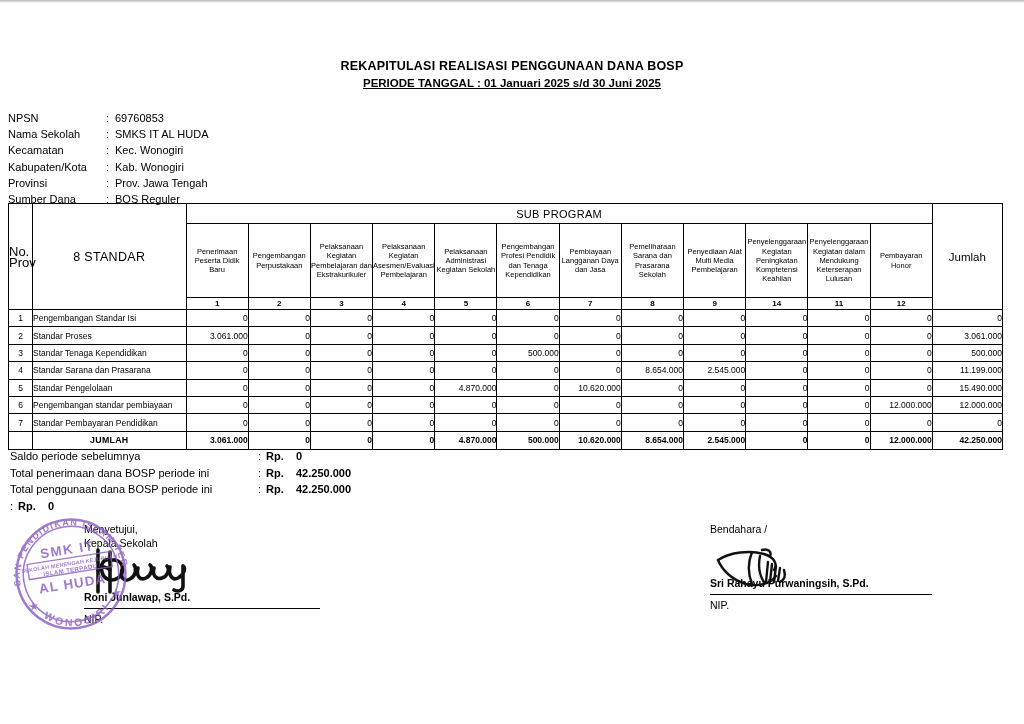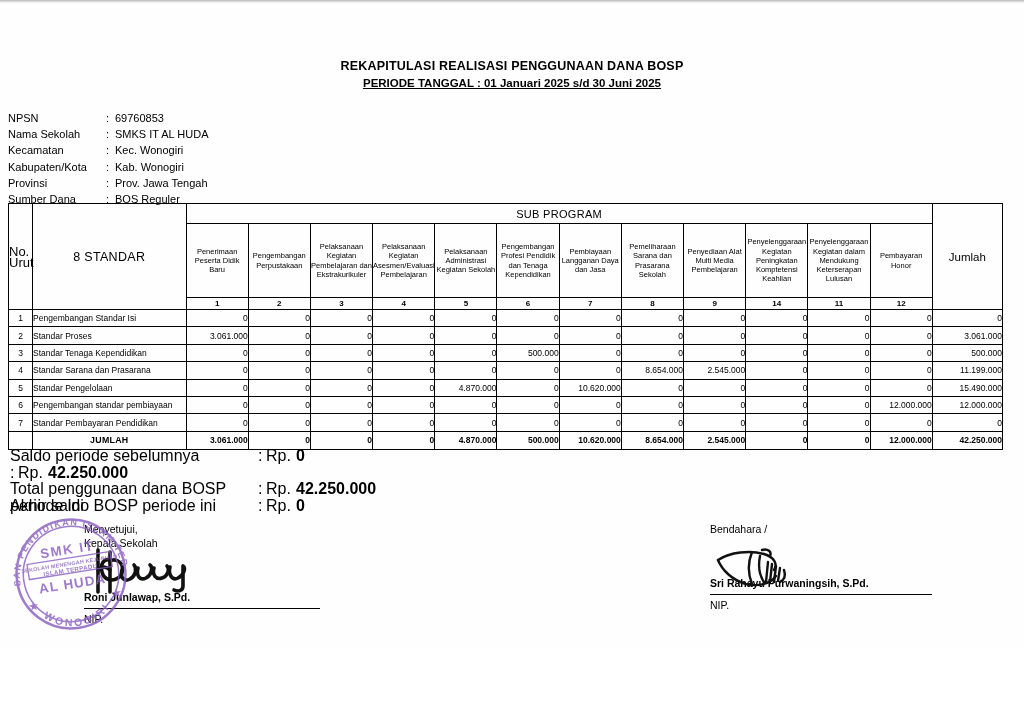--- a/index.html
+++ b/index.html
@@ -147,30 +147,30 @@
   .total-row .c-name {
     text-align: center;
     font-size: 8.8px;
     letter-spacing: 0.3px;
   }
 
   
   .summary {
     position: absolute;
     left: 10px; top: 448px;
-    font-size: 16px;
+    font-size: 11px;
   }
   .sum-row {
     display: flex;
     line-height: 16.5px;
     height: 16.5px;
   }
   .sum-label { width: 248px; }
   .sum-colon { width: 8px; }
-  .sum-rp { width: 30px; font-weight: normal; }
+  .sum-rp { width: 30px; font-weight: bold; }
   .sum-val { font-weight: bold; white-space: nowrap; }
 
   
   .sig {
     position: absolute;
     font-size: 10.5px;
   }
   .sig-left { left: 84px; top: 522px; width: 236px; }
   .sig-right { left: 710px; top: 522px; width: 240px; }
   .sig-line1 { line-height: 14px; }
@@ -276,21 +276,21 @@
         <col style="width:62px">
       <col style="width:62px">
         <col style="width:62px">
         <col style="width:62px">
       <col style="width:70px">
     </colgroup>
     <thead>
       <tr>
         <td class="h-nourut" rowspan="3">
           <div>No.</div>
-          <div>Urut</div>
+          <div>Prov</div>
         </td>
         <td class="h-standar" rowspan="3">8 STANDAR</td>
         <td class="h-subprogram" colspan="12">SUB PROGRAM</td>
         <td class="h-jumlah" rowspan="3">Jumlah</td>
       </tr>
       <tr id="subcol-row">
           <td class="h-sub">Penerimaan Peserta Didik Baru</td>
           <td class="h-sub">Pengembangan Perpustakaan</td>
           <td class="h-sub">Pelaksanaan Kegiatan Pembelajaran dan Ekstrakurikuler</td>
           <td class="h-sub">Pelaksanaan Kegiatan Asesmen/Evaluasi Pembelajaran</td>
@@ -459,32 +459,32 @@
   </table>
 
   <div class="summary">
       <div class="sum-row">
         <div class="sum-label">Saldo periode sebelumnya</div>
         <div class="sum-colon">:</div>
         <div class="sum-rp">Rp.</div>
         <div class="sum-val">0</div>
       </div>
       <div class="sum-row">
+        <div class="sum-label">Total penerimaan dana BOSP periode ini</div>
         <div class="sum-colon">:</div>
         <div class="sum-rp">Rp.</div>
         <div class="sum-val">42.250.000</div>
       </div>
       <div class="sum-row">
         <div class="sum-label">Total penggunaan dana BOSP periode ini</div>
         <div class="sum-colon">:</div>
         <div class="sum-rp">Rp.</div>
         <div class="sum-val">42.250.000</div>
       </div>
       <div class="sum-row">
-        <div class="sum-label">Akhir saldo BOSP periode ini</div>
         <div class="sum-colon">:</div>
         <div class="sum-rp">Rp.</div>
         <div class="sum-val">0</div>
       </div>
     </div>
 
   <div class="sig sig-left">
     <div class="sig-line1">Menyetujui,</div>
     <div class="sig-line2">Kepala Sekolah</div>
     <div class="sig-gap"></div>

